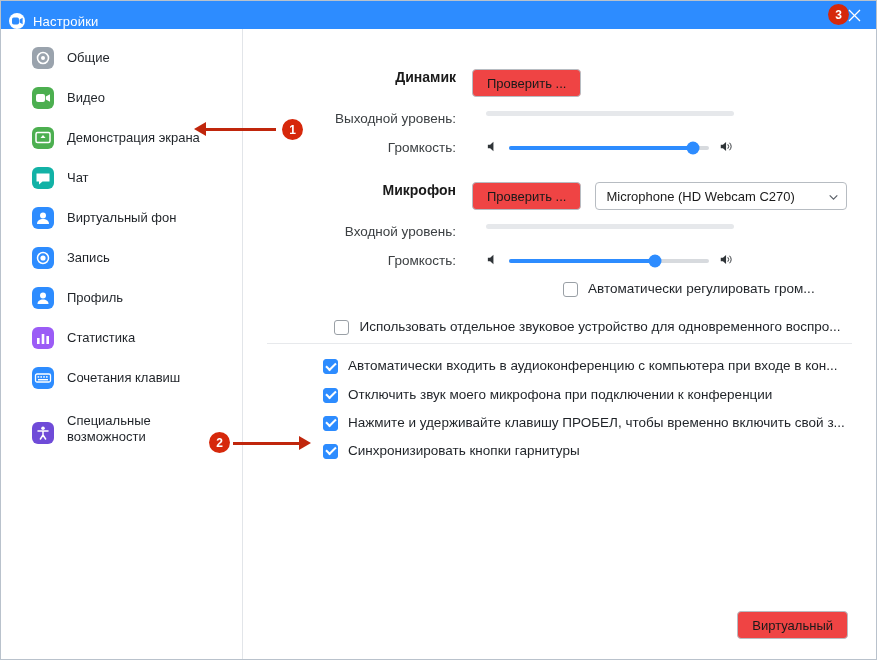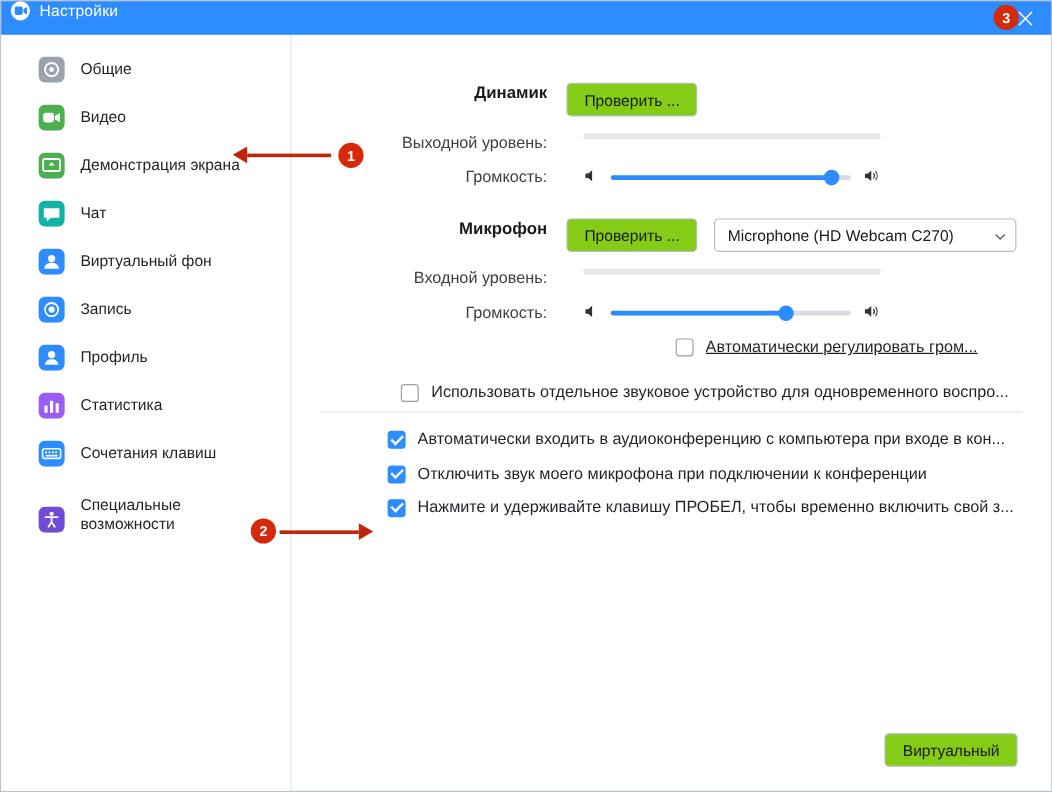--- a/index.html
+++ b/index.html
@@ -23,21 +23,21 @@
     border: 1px solid #b9c2cc;
     background: #ffffff;
     display: flex;
     flex-direction: column;
   }
   
   .titlebar {
     height: 28px;
     background: #2d8cff;
     display: flex;
-    align-items: flex-start;
+    align-items: flex-end;
     padding: 0 0 0 8px;
     color: #ffffff;
     flex: 0 0 auto;
     position: relative;
   }
   .titlebar .zoom-logo {
     width: 16px;
     height: 16px;
     border-radius: 50%;
     background: #ffffff;
@@ -135,21 +135,21 @@
     padding-right: 16px;
     box-sizing: border-box;
     font-size: 13.5px;
   }
   .row-label.bold { font-weight: bold; font-size: 14px; }
   .row-label.small { color: #3c4043; }
 
   .btn {
     border: 1px solid #b7bcc2;
     border-radius: 4px;
-    background: #84cc16;
+    background: #ef4444;
     height: 28px;
     padding: 0 14px;
     font-size: 13px;
     font-family: "Liberation Sans", sans-serif;
     color: #1a1a1a;
     display: inline-flex;
     align-items: center;
     justify-content: center;
     box-sizing: border-box;
   }
@@ -248,21 +248,21 @@
     line-height: 1.2;
     white-space: nowrap;
     overflow: hidden;
     text-overflow: ellipsis;
   }
 
   .divider {
     border-top: 1px solid #e7e9ec;
     margin: 6px 0 14px 0;
   }
-  .indent-2 { margin-left: 296px; text-decoration: underline; }
+  .indent-2 { margin-left: 296px; }
 
   .adv-btn-wrap {
     position: absolute;
     right: 28px;
     bottom: 20px;
   }
 
   
   .badge {
     position: absolute;
@@ -535,20 +535,24 @@
           <span class="cl">Автоматически входить в аудиоконференцию с компьютера при входе в кон...</span>
         </div>
         <div class="checkrow">
           <span class="cb checked"></span>
           <span class="cl">Отключить звук моего микрофона при подключении к конференции</span>
         </div>
         <div class="checkrow">
           <span class="cb checked"></span>
           <span class="cl">Нажмите и удерживайте клавишу ПРОБЕЛ, чтобы временно включить свой з...</span>
         </div>
+        <div class="checkrow">
+          <span class="cb checked"></span>
+          <span class="cl">Синхронизировать кнопки гарнитуры</span>
+        </div>
       </div>
 
       <div class="adv-btn-wrap">
         <button class="btn">Виртуальный</button>
       </div>
 
     </div>
   </div>
 
   <div class="badge" style="left:827px; top:3px;">3</div>

